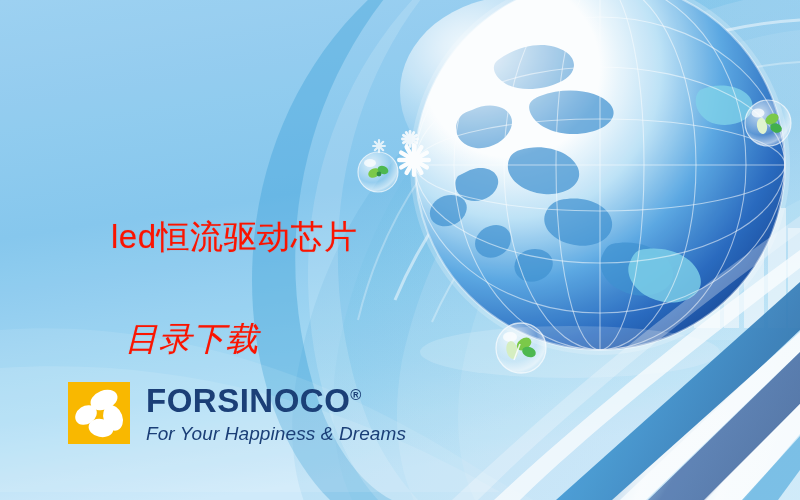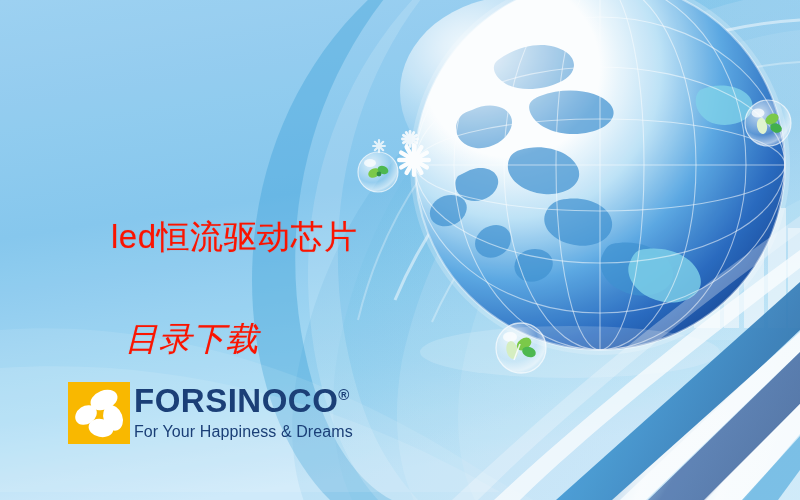--- a/index.html
+++ b/index.html
@@ -46,41 +46,42 @@
     align-items: flex-start;
   }
   .logo-mark {
     width: 62px;
     height: 62px;
     background: #f9b800;
     position: relative;
     flex: 0 0 auto;
   }
   .logo-mark svg { position: absolute; left: 0; top: 0; }
-  .logo-text { margin-left: 4px; padding-top: 2px; }
+  .logo-text { margin-left: 16px; padding-top: 2px; }
   .brand {
     color: #1b3f77;
     font-size: 33px;
     font-weight: bold;
     letter-spacing: 0.5px;
     line-height: 1;
     white-space: nowrap;
   }
   .brand .reg {
     font-size: 15px;
     vertical-align: super;
     letter-spacing: 0;
   }
   .tagline {
     color: #1b3f77;
-    font-size: 16px;
+    font-size: 19px;
     letter-spacing: .1px;
     line-height: 1;
     margin-top: 7px;
     white-space: nowrap;
+    font-style: italic;
   }
 </style>
 </head>
 <body>
 
 <div id="poster">
 
   <div class="layer">
     <svg viewBox="0 0 800 500" xmlns="http://www.w3.org/2000/svg">
       <defs>

